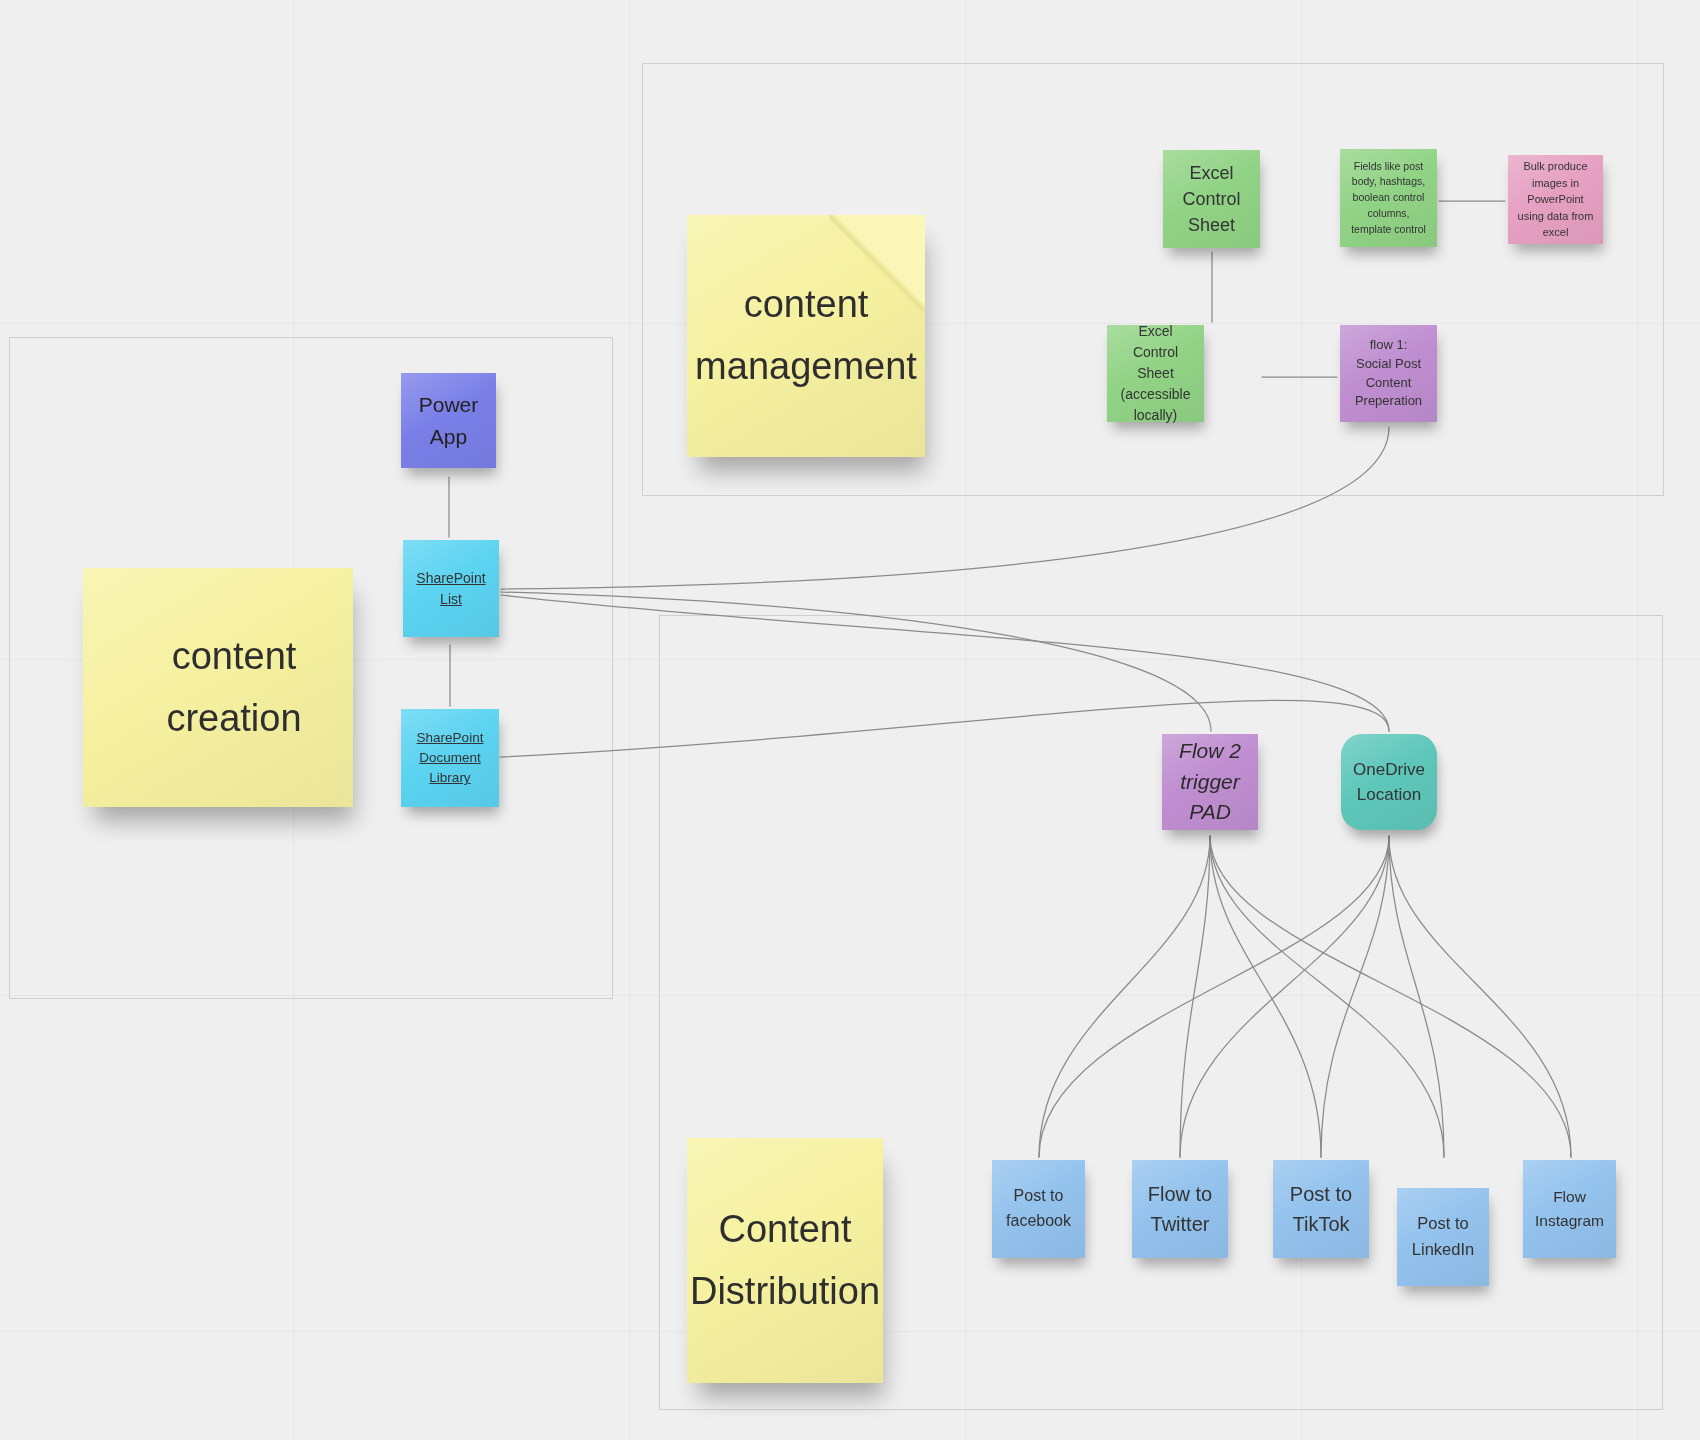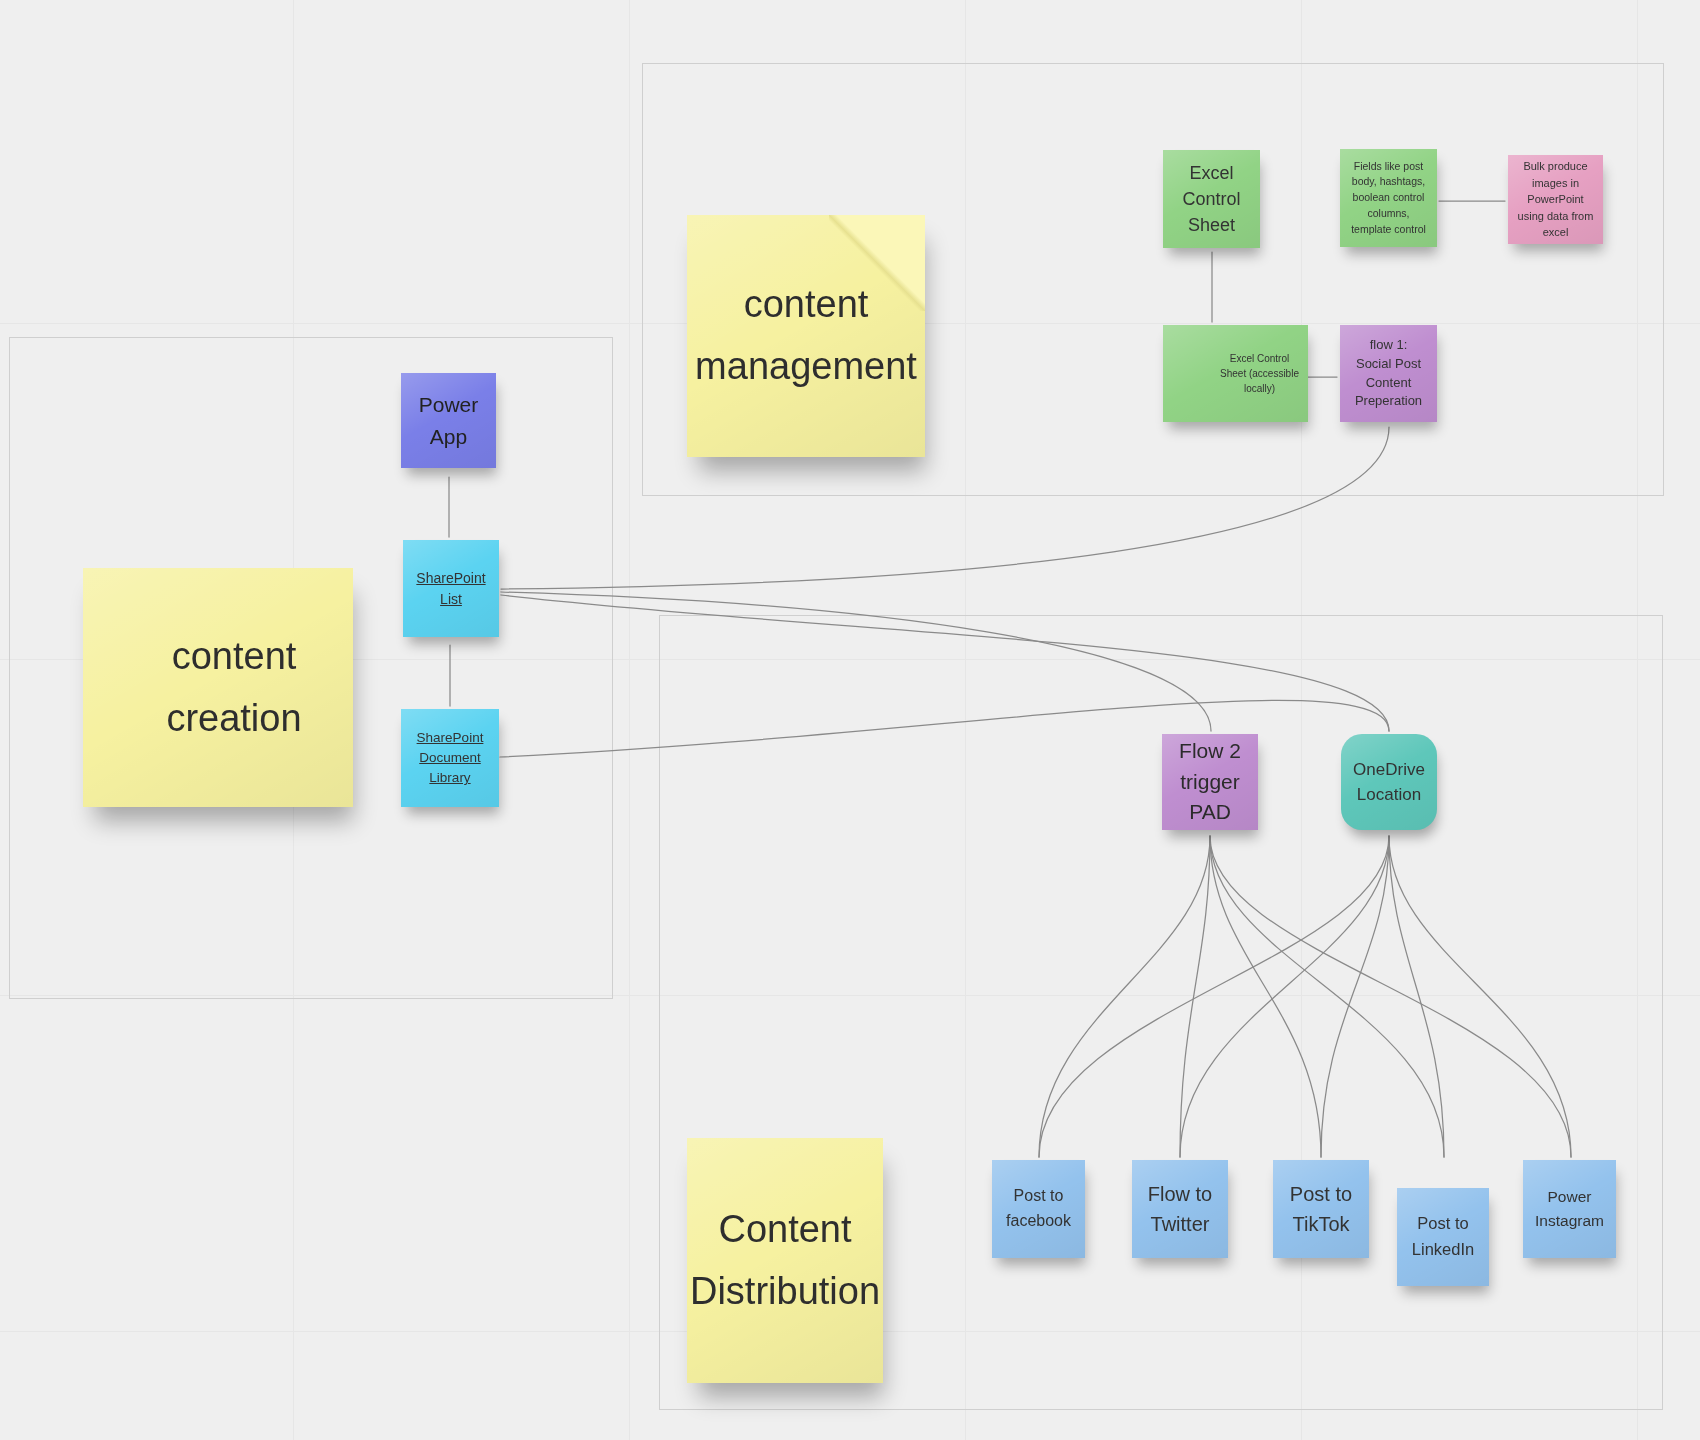--- a/index.html
+++ b/index.html
@@ -89,53 +89,53 @@
 
   <div class="note green" style="left:1163px;top:150px;width:97px;height:98px;font-size:18px;line-height:1.45;">
     <span class="txt" style="width:76px;">Excel Control Sheet</span>
   </div>
   <div class="note green" style="left:1340px;top:149px;width:97px;height:98px;font-size:10.5px;line-height:1.5;">
     <span class="txt" style="width:84px;">Fields like post body, hashtags, boolean control columns, template control</span>
   </div>
   <div class="note pink" style="left:1508px;top:155px;width:95px;height:89px;font-size:11px;line-height:1.5;">
     <span class="txt" style="width:78px;">Bulk produce images in PowerPoint using data from excel</span>
   </div>
-  <div class="note green" style="left:1163px;top:325px;width:97px;height:97px;font-size:10px;line-height:1.5;padding-left:48px;">
+  <div class="note green" style="left:1107px;top:325px;width:97px;height:97px;font-size:14px;line-height:1.5;">
     <span class="txt" style="width:82px;">Excel Control Sheet (accessible locally)</span>
   </div>
   <div class="note purple" style="left:1340px;top:325px;width:97px;height:97px;font-size:13px;line-height:1.45;">
     <span class="txt" style="width:72px;">flow 1: Social Post Content Preperation</span>
   </div>
 
   <div class="note indigo" style="left:401px;top:373px;width:95px;height:95px;font-size:21px;line-height:1.5;color:#222;">
     <span class="txt" style="width:80px;">Power App</span>
   </div>
   <div class="note cyan" style="left:403px;top:540px;width:96px;height:97px;font-size:14px;line-height:1.5;">
     <span class="txt" style="width:80px;">SharePoint List</span>
   </div>
   <div class="note cyan" style="left:401px;top:709px;width:98px;height:98px;font-size:13.5px;line-height:1.5;">
     <span class="txt" style="width:84px;">SharePoint Document Library</span>
   </div>
 
   <div class="note purple" style="left:1162px;top:734px;width:96px;height:96px;font-size:21px;line-height:1.45;color:#2b2b2b;">
-    <span class="txt" style="width:80px;">Flow 2 trigger PAD</span>
+    <span class="txt" style="width:80px;font-style:italic;">Flow 2 trigger PAD</span>
   </div>
   <div class="note teal" style="left:1341px;top:734px;width:96px;height:96px;font-size:17px;line-height:1.5;">
     <span class="txt" style="width:88px;">OneDrive Location</span>
   </div>
 
   <div class="note blue" style="left:992px;top:1160px;width:93px;height:98px;font-size:16px;line-height:1.55;">
     <span class="txt" style="width:80px;">Post to facebook</span>
   </div>
   <div class="note blue" style="left:1132px;top:1160px;width:96px;height:98px;font-size:20px;line-height:1.5;">
     <span class="txt" style="width:86px;">Flow to Twitter</span>
   </div>
   <div class="note blue" style="left:1273px;top:1160px;width:96px;height:98px;font-size:20px;line-height:1.5;">
     <span class="txt" style="width:86px;">Post to TikTok</span>
   </div>
   <div class="note blue" style="left:1397px;top:1160px;width:92px;height:98px;font-size:16.5px;line-height:1.55;margin-top:28px;">
     <span class="txt" style="width:82px;">Post to LinkedIn</span>
   </div>
   <div class="note blue" style="left:1523px;top:1160px;width:93px;height:98px;font-size:15.5px;line-height:1.55;">
-    <span class="txt" style="width:80px;">Power Instagram</span>
+    <span class="txt" style="width:80px;">Flow Instagram</span>
   </div>
 
 </div>
 
 </body></html>

